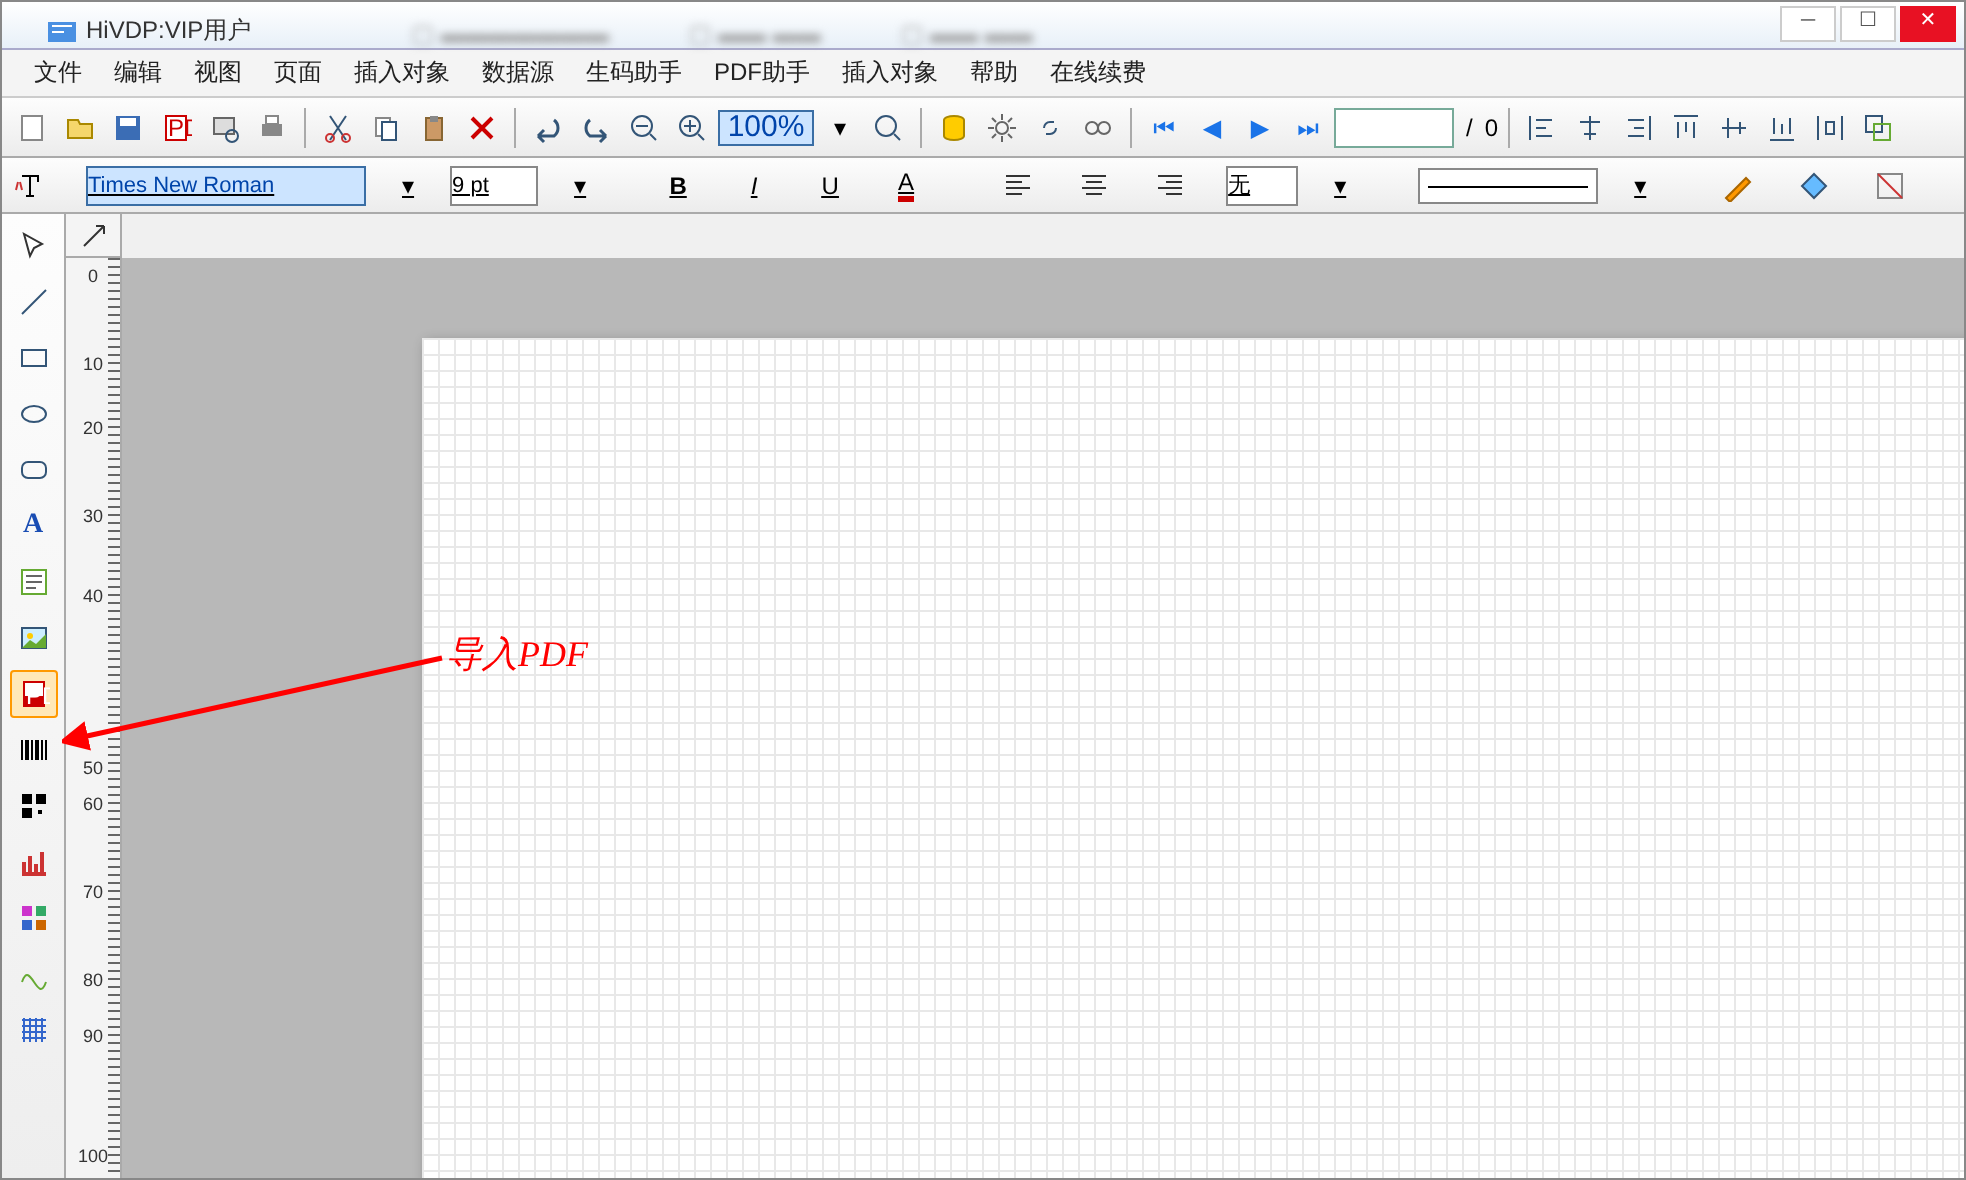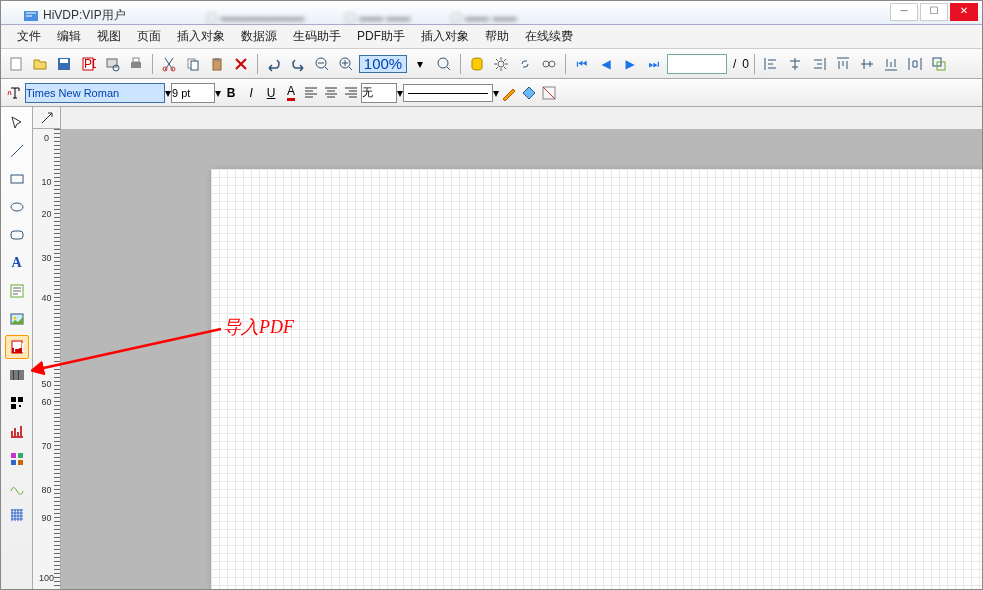--- a/index.html
+++ b/index.html
@@ -11,21 +11,21 @@
 .titlebar .blurred span { display:inline-block; }
 .winbtn { position:absolute; right:4px; top:2px; display:flex; gap:2px; }
 .winbtn div { width:28px; height:18px; background:#fff; border:1px solid #ccc; text-align:center; line-height:14px; font-size:10px; color:#555; }
 .winbtn .close { background:#e81123; color:#fff; border-color:#e81123; }
 .menubar { height:24px; background:#f4f4f4; display:flex; align-items:center; padding:0 8px; gap:0; border-bottom:1px solid #ccc; }
 .menubar span { padding:3px 8px; color:#222; cursor:default; }
 .toolbar { height:30px; background:linear-gradient(#fdfdfd,#ececec); border-bottom:1px solid #aaa; display:flex; align-items:center; padding:0 4px; gap:2px; }
 .toolbar .btn { width:22px; height:22px; display:flex; align-items:center; justify-content:center; border:1px solid transparent; border-radius:2px; }
 .toolbar .sep { width:1px; height:20px; background:#aaa; margin:0 3px; }
 .toolbar input[type=text] { height:20px; border:1px solid #7a9; background:#fff; padding:0 4px; font-size:11px; }
-.fmtbar { height:28px; background:linear-gradient(#fdfdfd,#ececec); border-bottom:1px solid #aaa; display:flex; align-items:center; padding:0 4px; gap:0; }
+.fmtbar { height:28px; background:linear-gradient(#fdfdfd,#ececec); border-bottom:1px solid #aaa; display:flex; align-items:center; padding:0 4px; gap:18px;text-decoration:underline; }
 .fmtbar select,.fmtbar input { height:20px; border:1px solid #888; font-size:11px; background:#fff; }
 .fmtbar .btn { width:20px; height:20px; display:flex; align-items:center; justify-content:center; }
 .workspace { position:absolute; top:106px; left:0; right:0; bottom:0; display:flex; }
 .lefttools { width:32px; background:linear-gradient(#fdfdfd,#eee); border-right:1px solid #aaa; display:flex; flex-direction:column; align-items:center; padding-top:4px; gap:4px; }
 .lefttools .tool { width:24px; height:24px; display:flex; align-items:center; justify-content:center; border:1px solid transparent; border-radius:2px; }
 .lefttools .tool.active { border-color:#f90; background:#ffe8b8; }
 .vruler { width:28px; background:#f4f4f4; border-right:1px solid #aaa; position:relative; overflow:hidden; font-size:9px; color:#333; }
 .hruler { height:22px; background:#f4f4f4; border-bottom:1px solid #aaa; position:relative; overflow:hidden; font-size:9px; color:#333; }
 .rulerbox { width:28px; height:22px; background:#f4f4f4; border-right:1px solid #aaa; border-bottom:1px solid #aaa; display:flex; align-items:center; justify-content:center; }
 .canvaswrap { flex:1; display:flex; flex-direction:column; }

